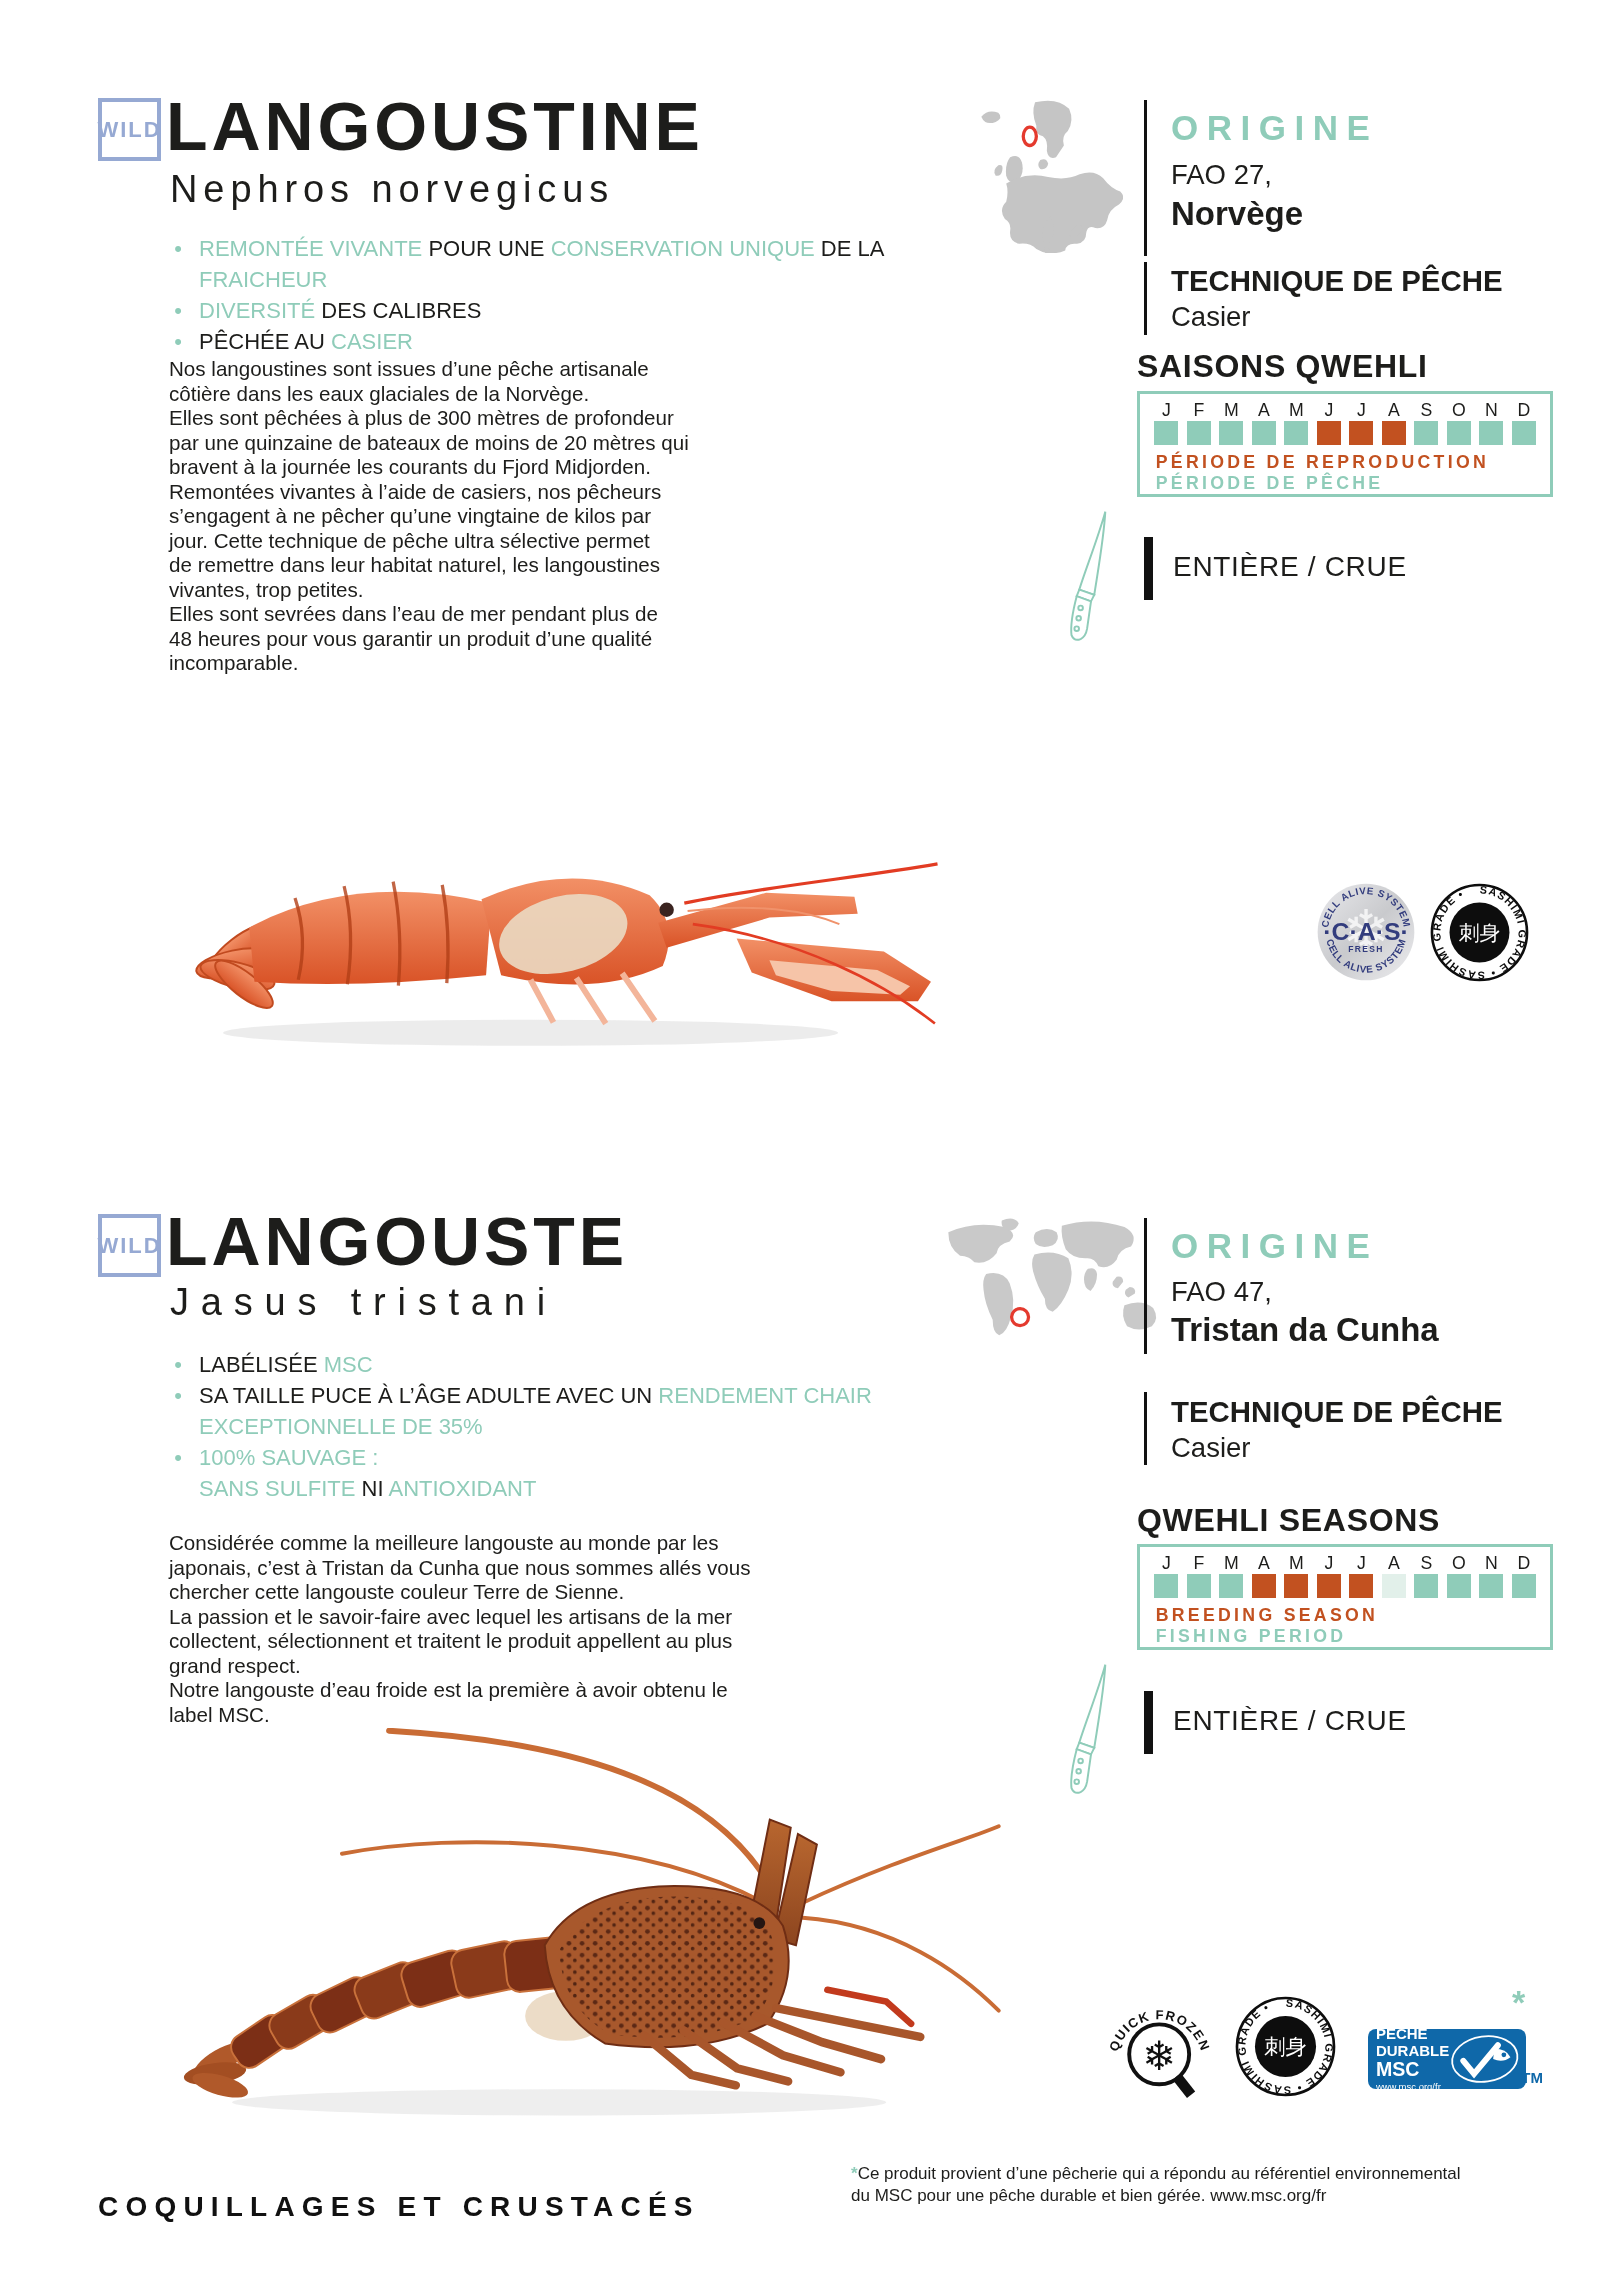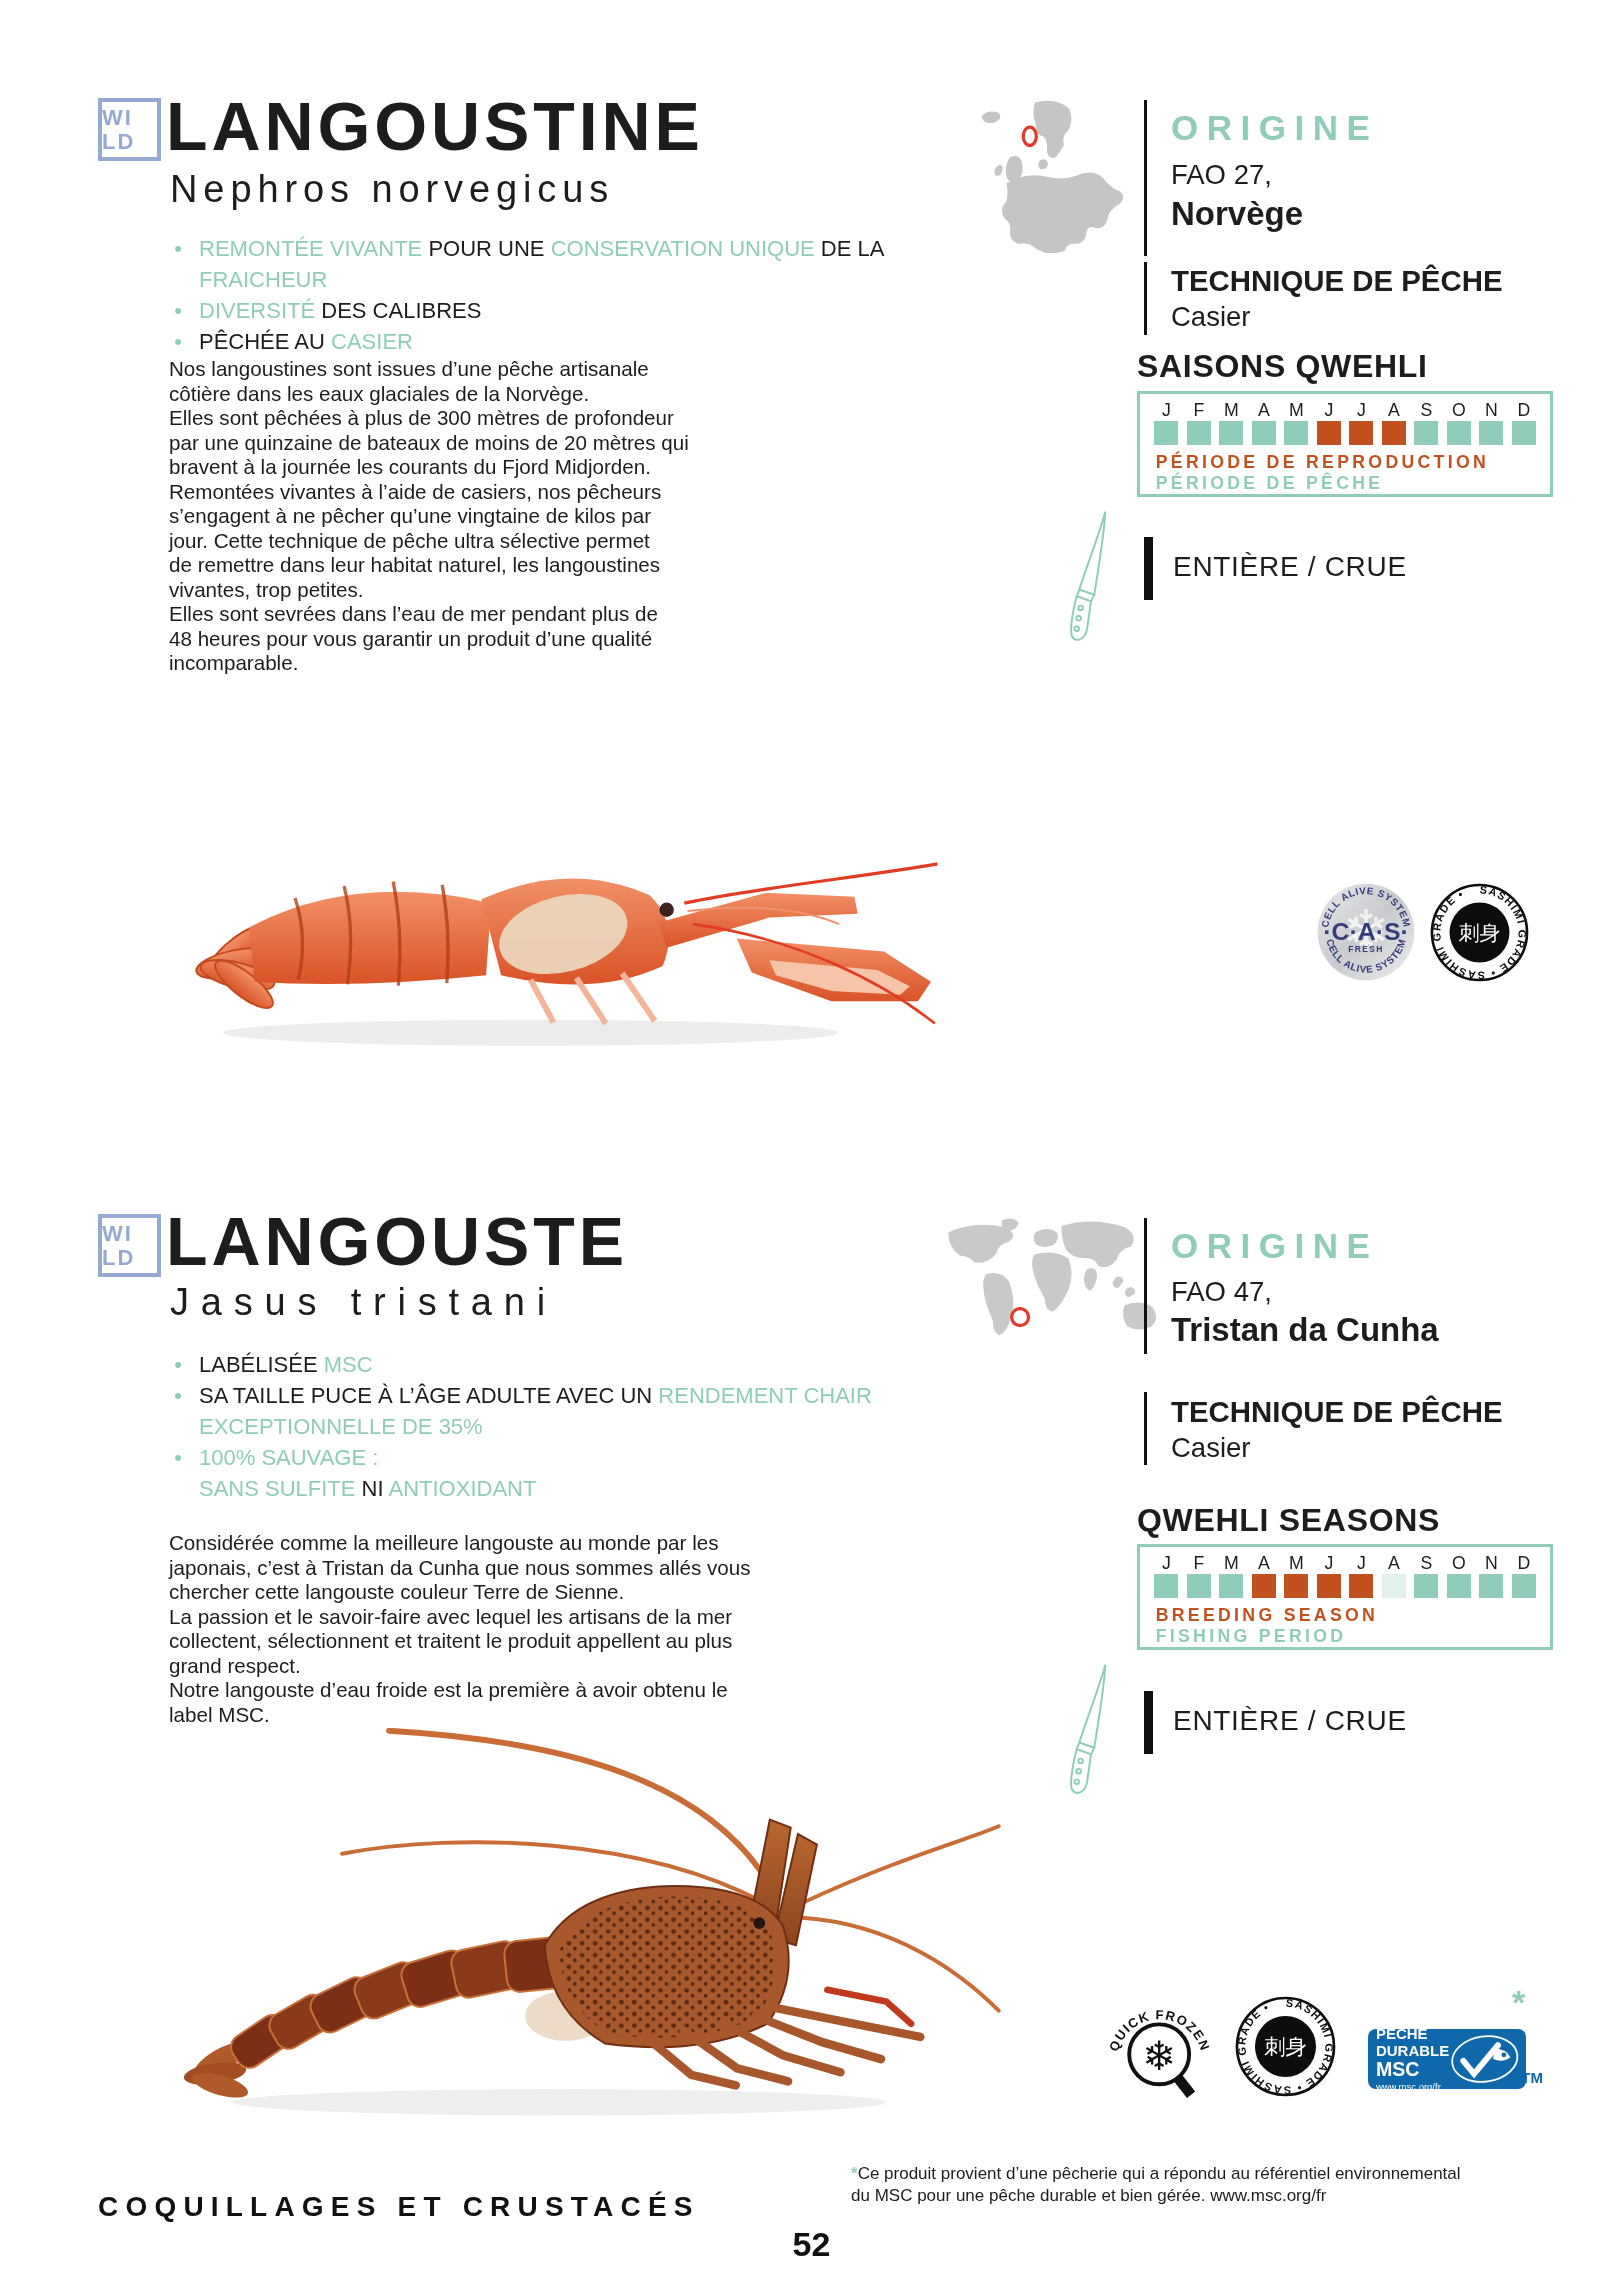--- a/index.html
+++ b/index.html
@@ -6,21 +6,21 @@
   .page{
     position:relative;width:1623px;height:2295px;background:#ffffff;overflow:hidden;
     font-family:"Liberation Sans",sans-serif;color:#1d1d1b;
   }
   .abs{position:absolute;}
 
   
   .wild-logo{
     position:absolute;width:55px;height:55px;border:4.6px solid #96a9d3;
     color:#96a9d3;font-weight:700;font-size:22px;line-height:23.6px;letter-spacing:2px;
-    display:flex;flex-direction:column;align-items:flex-start;justify-content:center;text-align:center;
+    display:flex;flex-direction:row;align-items:center;justify-content:center;text-align:center;
   }
   .sec-title{font-weight:700;font-size:68px;line-height:1;letter-spacing:3.9px;color:#1d1d1b;white-space:nowrap;}
   .latin{font-weight:400;font-size:38px;letter-spacing:5.9px;color:#1d1d1b;white-space:nowrap;}
   .latin2{letter-spacing:11.8px;}
 
   
   .bullets{list-style:none;margin:0;padding:0;font-size:22px;line-height:31px;}
   .bullets li{position:relative;padding-left:30px;margin:0;white-space:pre-line;}
   .bullets li::before{content:"•";position:absolute;left:5.2px;top:0;color:#8fccb9;font-size:22px;}
   .seg-teal{color:#8fccb9;}
@@ -451,18 +451,17 @@
     <svg width="77" height="54" viewBox="0 0 120 90">
       <ellipse cx="60" cy="45" rx="55" ry="38" fill="none" stroke="#ffffff" stroke-width="3" transform="rotate(-8 60 45)"></ellipse>
       <path d="M24,48 L42,70 L82,22" stroke="#ffffff" stroke-width="10" fill="none" stroke-linecap="round"></path>
       <path d="M76,28 Q96,28 103,42 Q90,52 74,45 Z" fill="#ffffff"></path>
       <circle cx="92" cy="38" r="4" fill="#0f68a9"></circle>
     </svg>
     <span class="msc-tm">TM</span>
   </div>
 
   <div class="footer-cat abs" style="left:98px;top:2191px;">COQUILLAGES ET CRUSTACÉS</div>
-  <div class="page-num" style="top:2225px;">52</div>
   <div class="footnote" style="top:2163px;"><span class="fn-star">*</span><span>Ce produit provient d’une pêcherie qui a répondu au référentiel environnemental
 du MSC pour une pêche durable et bien gérée. www.msc.org/fr</span></div>
 
 </div>
 
 
 </body></html>

